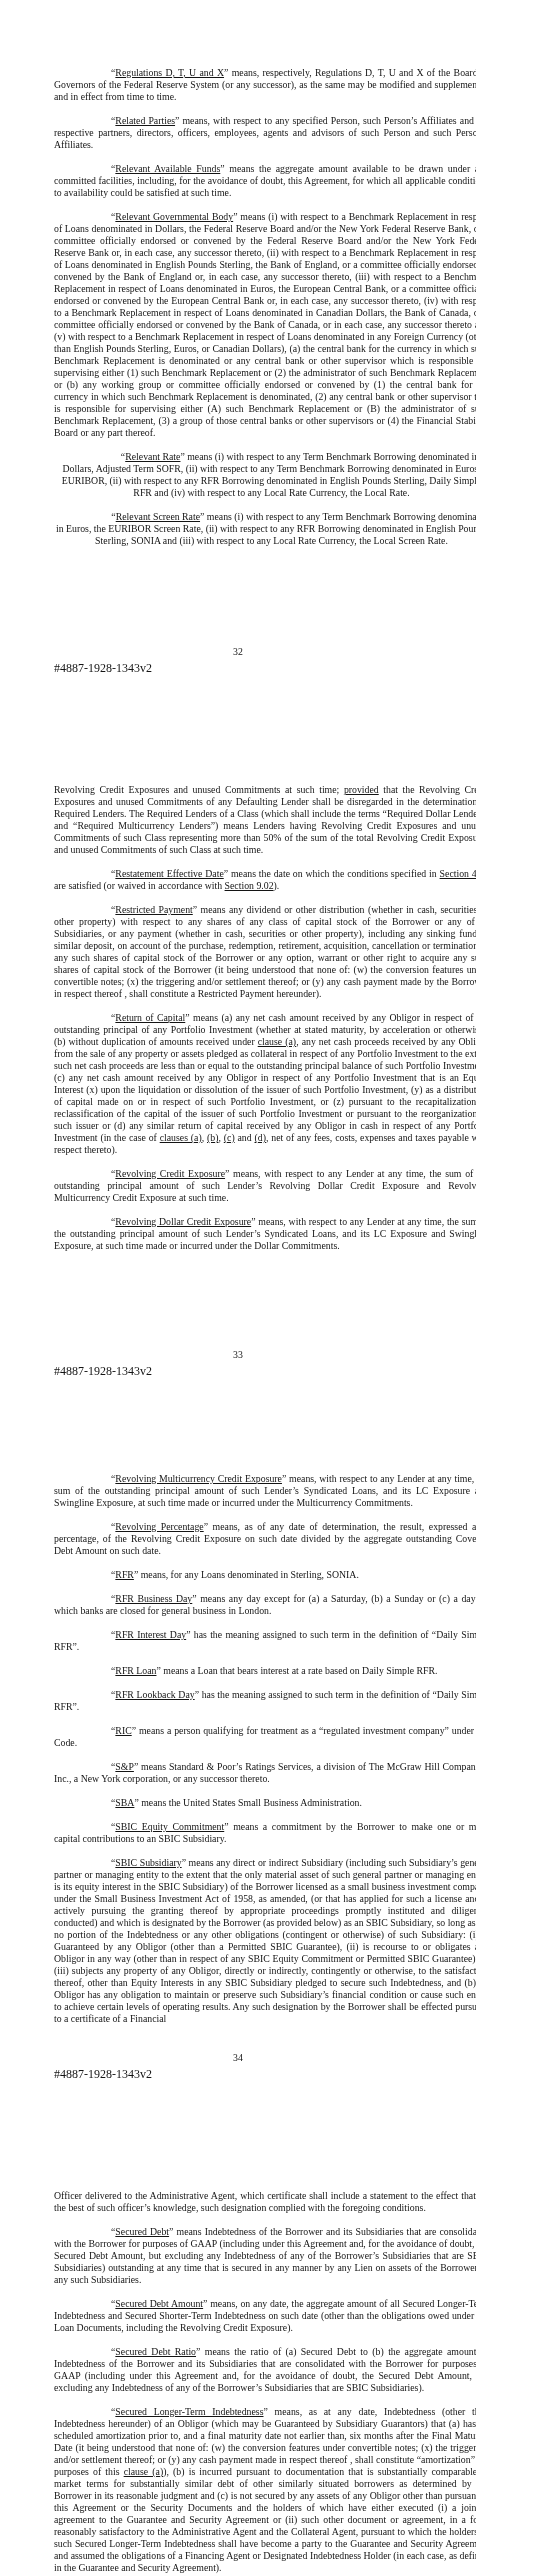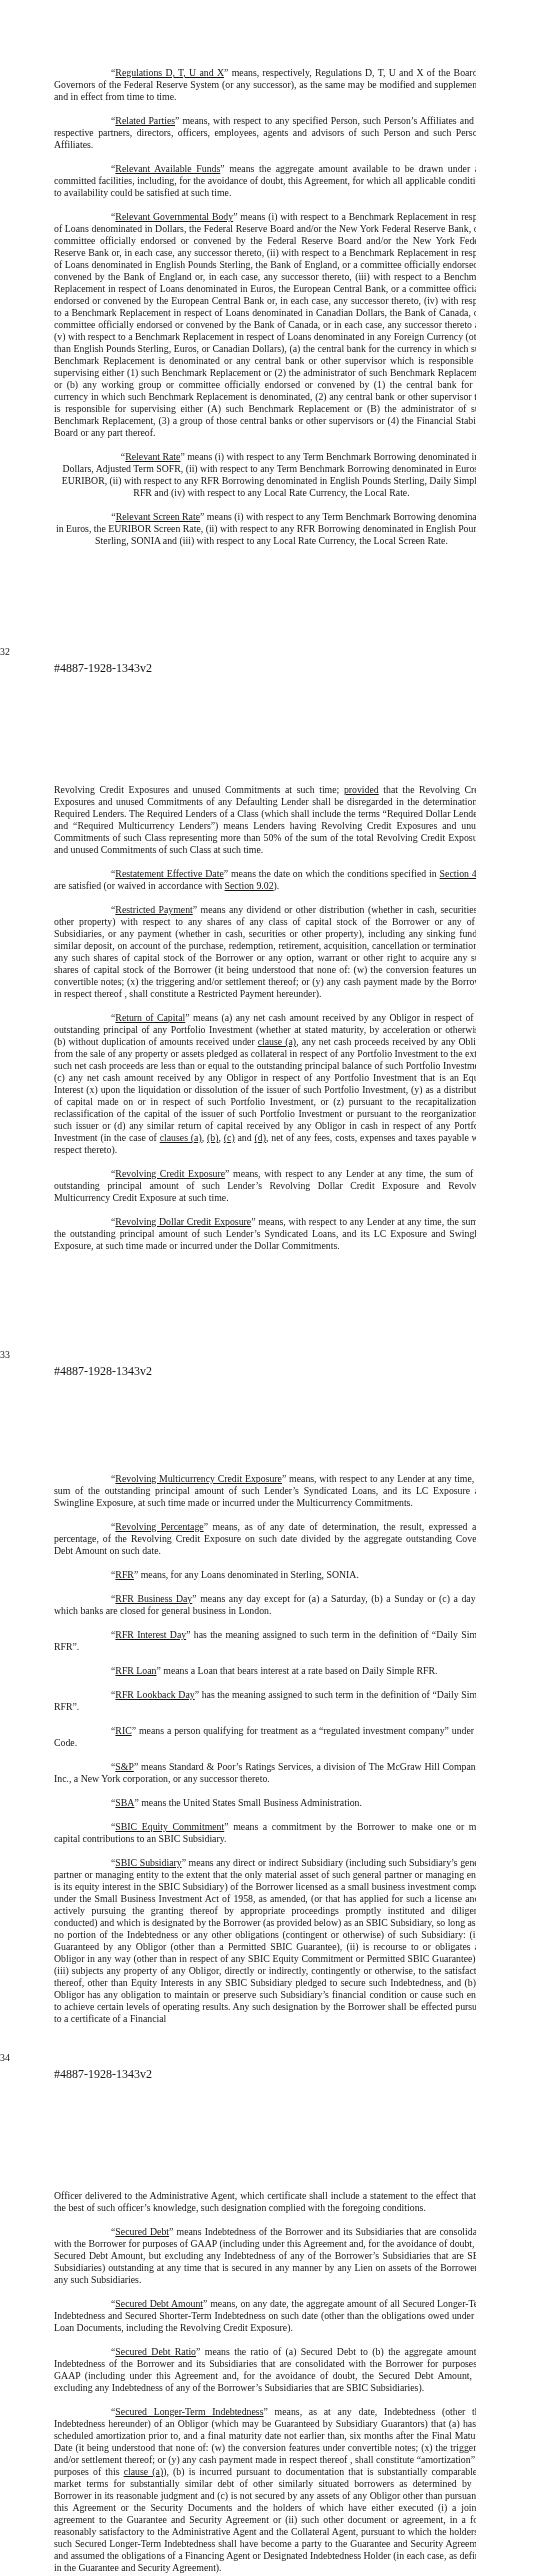--- a/index.html
+++ b/index.html
@@ -28,21 +28,21 @@
     text-indent: 57px;
   }
   p.para.ragged { text-align: center; }
   p.para.no-indent { text-indent: 0; margin-top: 14px; }
   span.u { text-decoration: underline; text-underline-offset: 1px; }
   .page-number {
     position: absolute;
     top: 646px;
     left: 0;
     width: 100%;
-    text-align: left;
+    text-align: center;
     font-family: "Liberation Serif", "DejaVu Serif", serif;
     font-size: 9.8px;
     color: #141414;
   }
   .doc-id {
     position: absolute;
     top: 661px;
     left: 54px;
     font-family: "Liberation Serif", "DejaVu Serif", serif;
     font-size: 12px;

